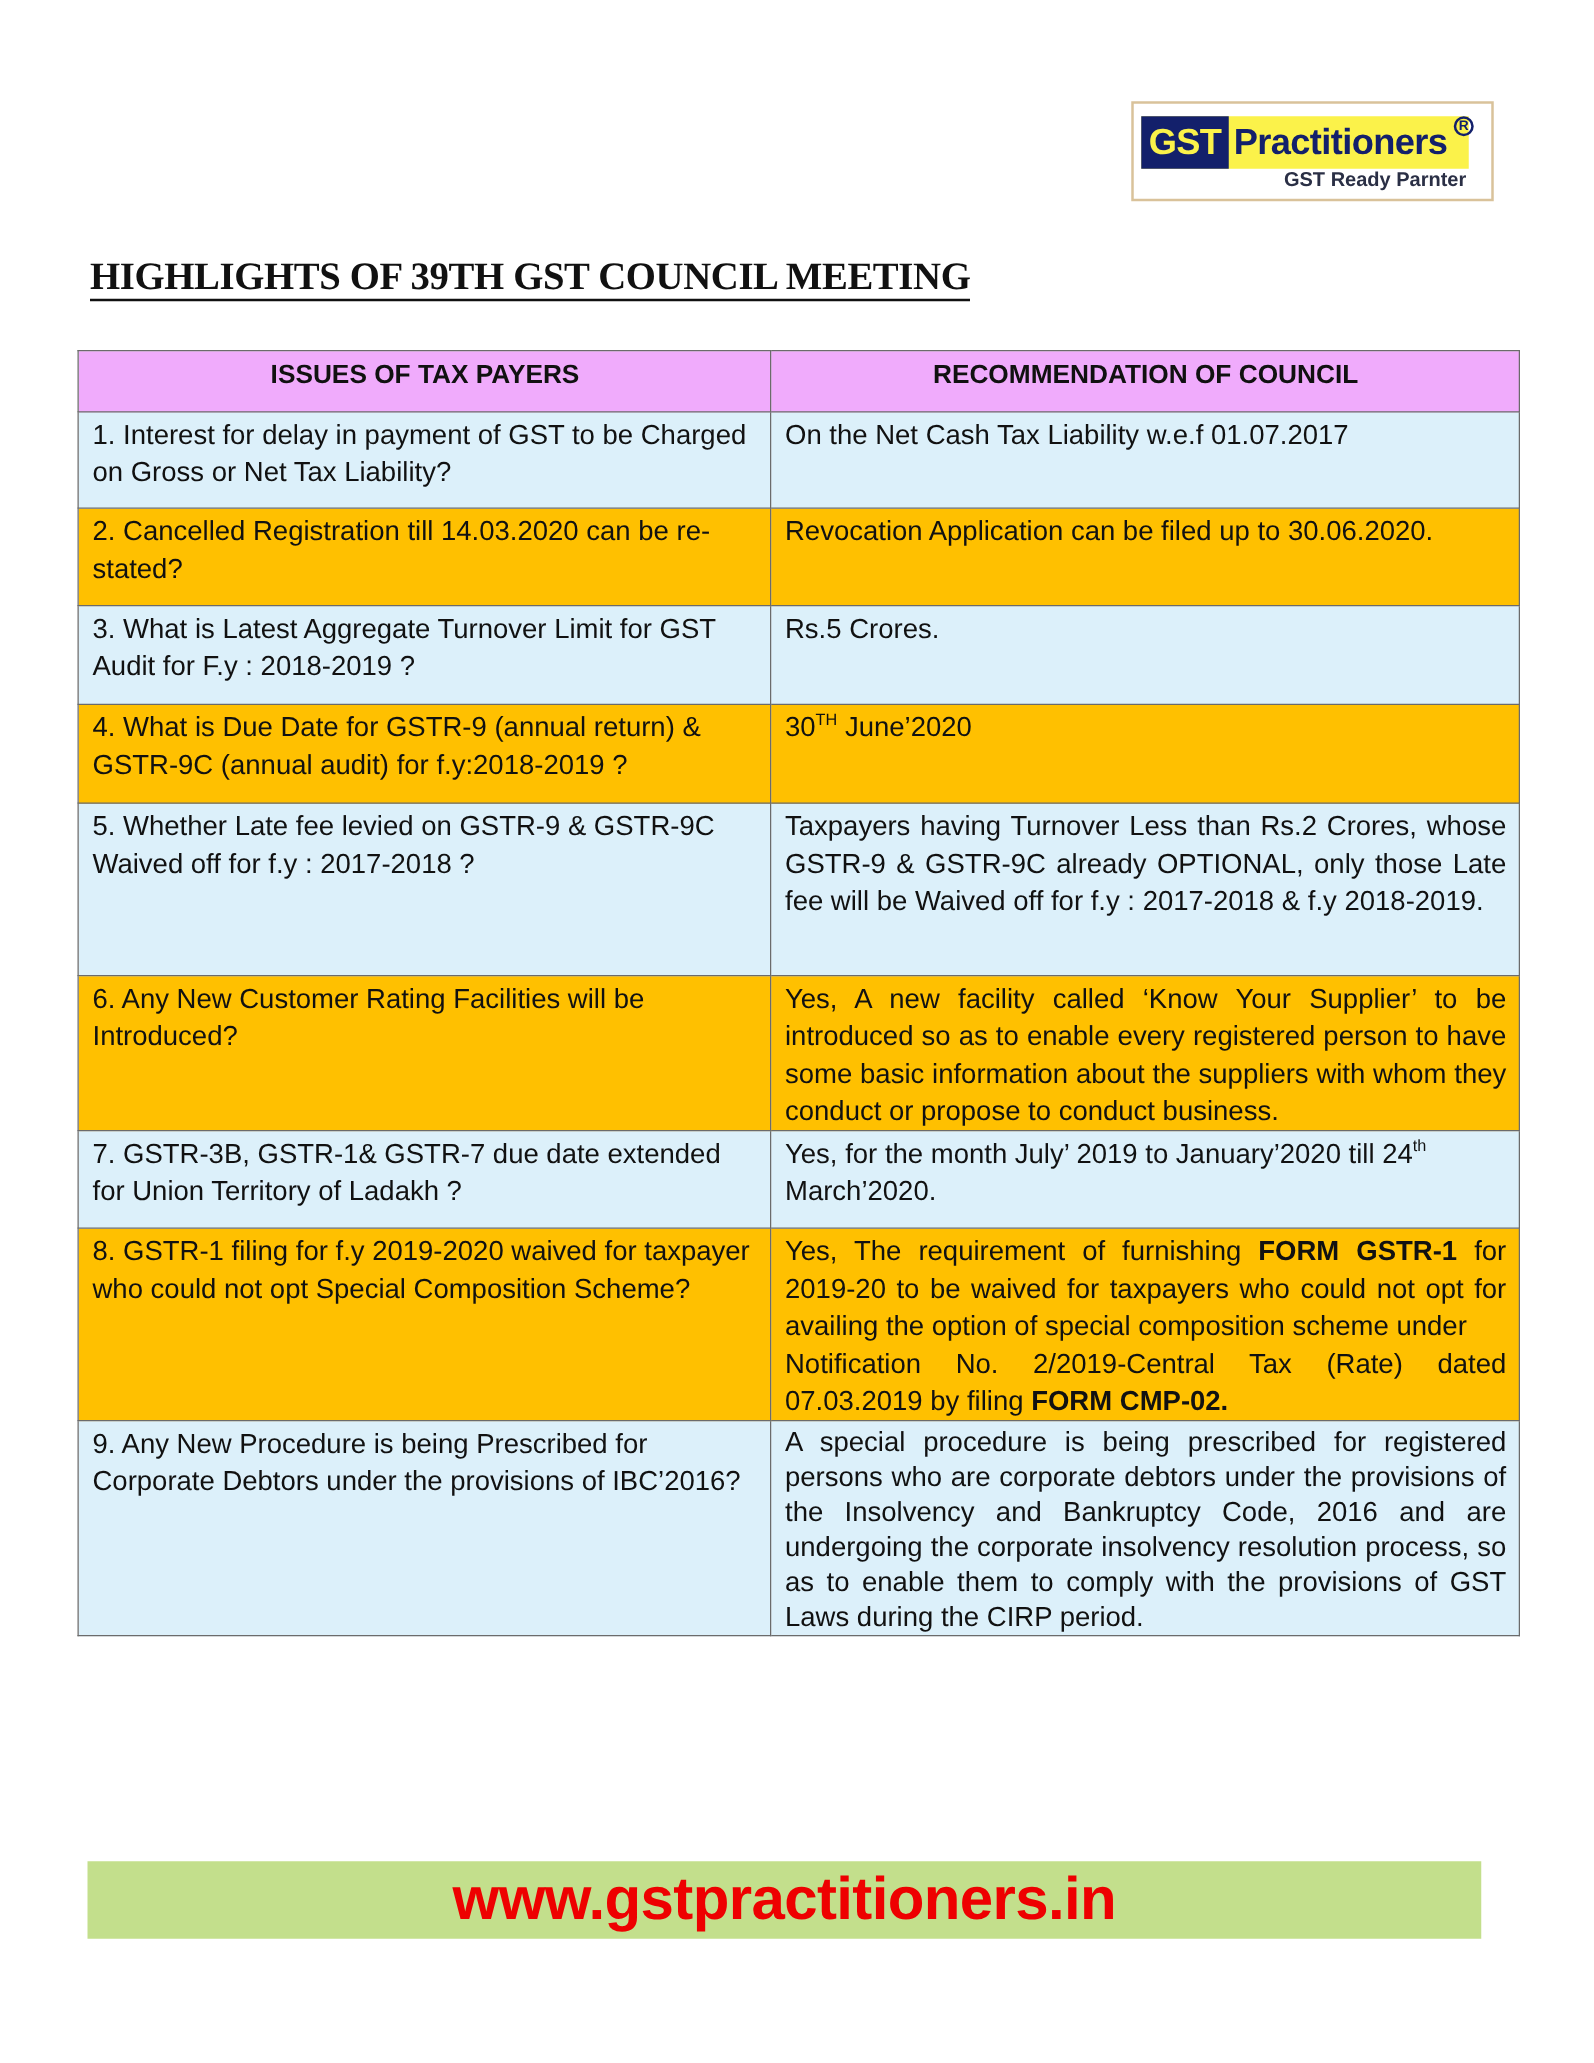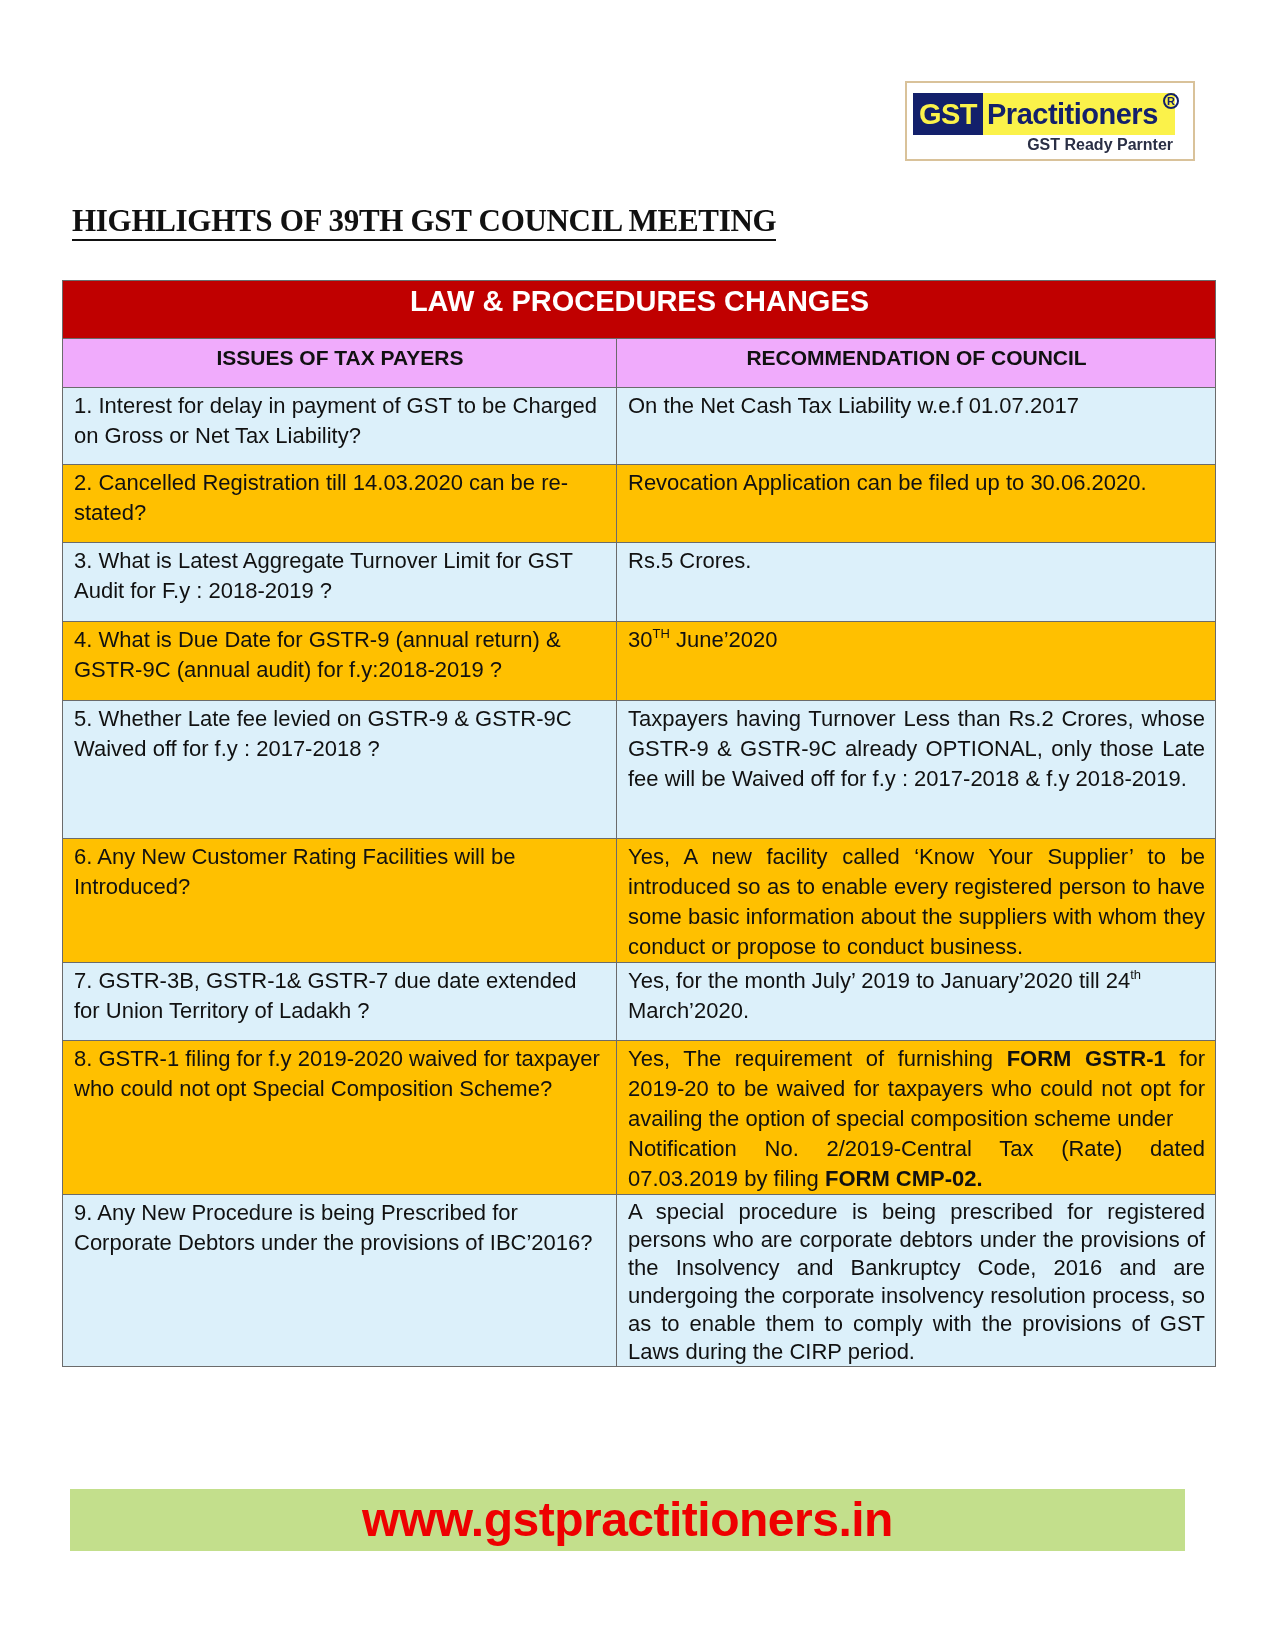--- a/index.html
+++ b/index.html
@@ -80,23 +80,20 @@
 </div>
 
 <div class="doc-title">HIGHLIGHTS OF 39TH GST COUNCIL MEETING</div>
 
 <table class="main">
   <colgroup>
     <col style="width:554px">
     <col style="width:599px">
   </colgroup>
   <tbody>
-      <tr>
-    <th class="banner" colspan="2">LAW &amp; PROCEDURES CHANGES</th>
-  </tr>
   <tr>
     <th class="colhead">ISSUES OF TAX PAYERS</th>
     <th class="colhead">RECOMMENDATION OF COUNCIL</th>
   </tr>
 
   <tr class="row-blue" style="height:77px">
     <td>1. Interest for delay in payment of GST to be Charged on Gross or Net Tax Liability?</td>
     <td>On the Net Cash Tax Liability w.e.f 01.07.2017</td>
   </tr>
 

